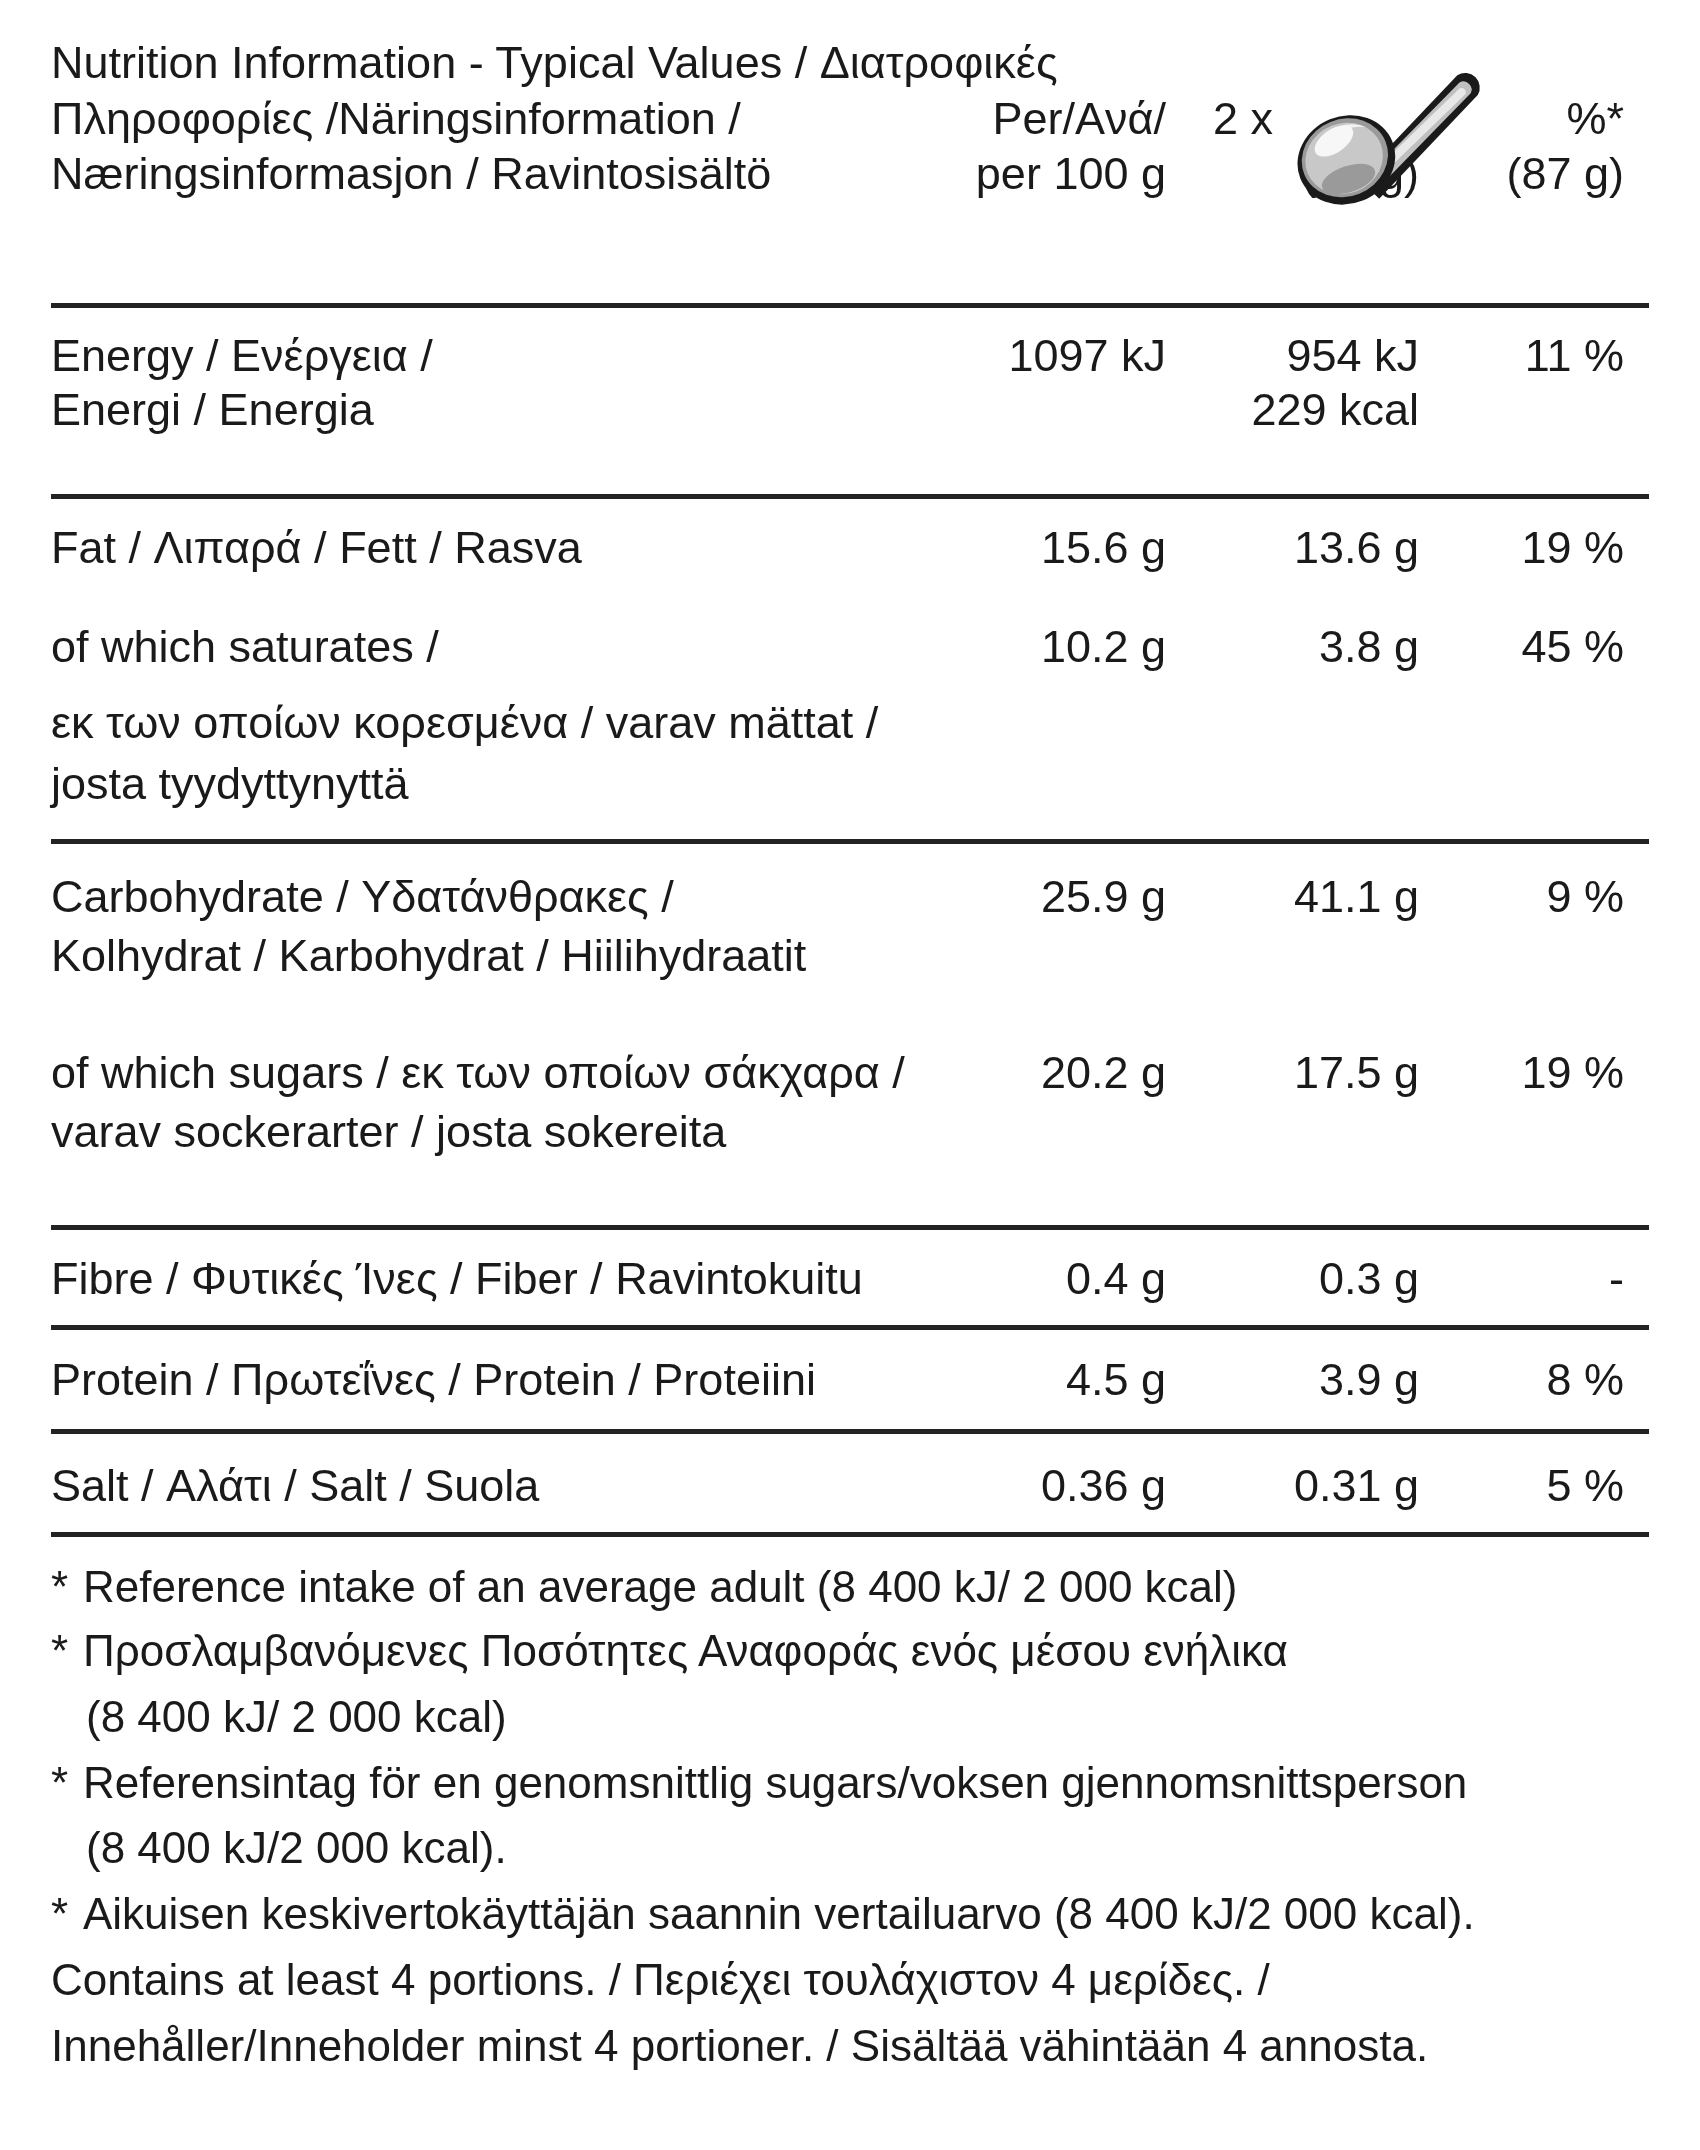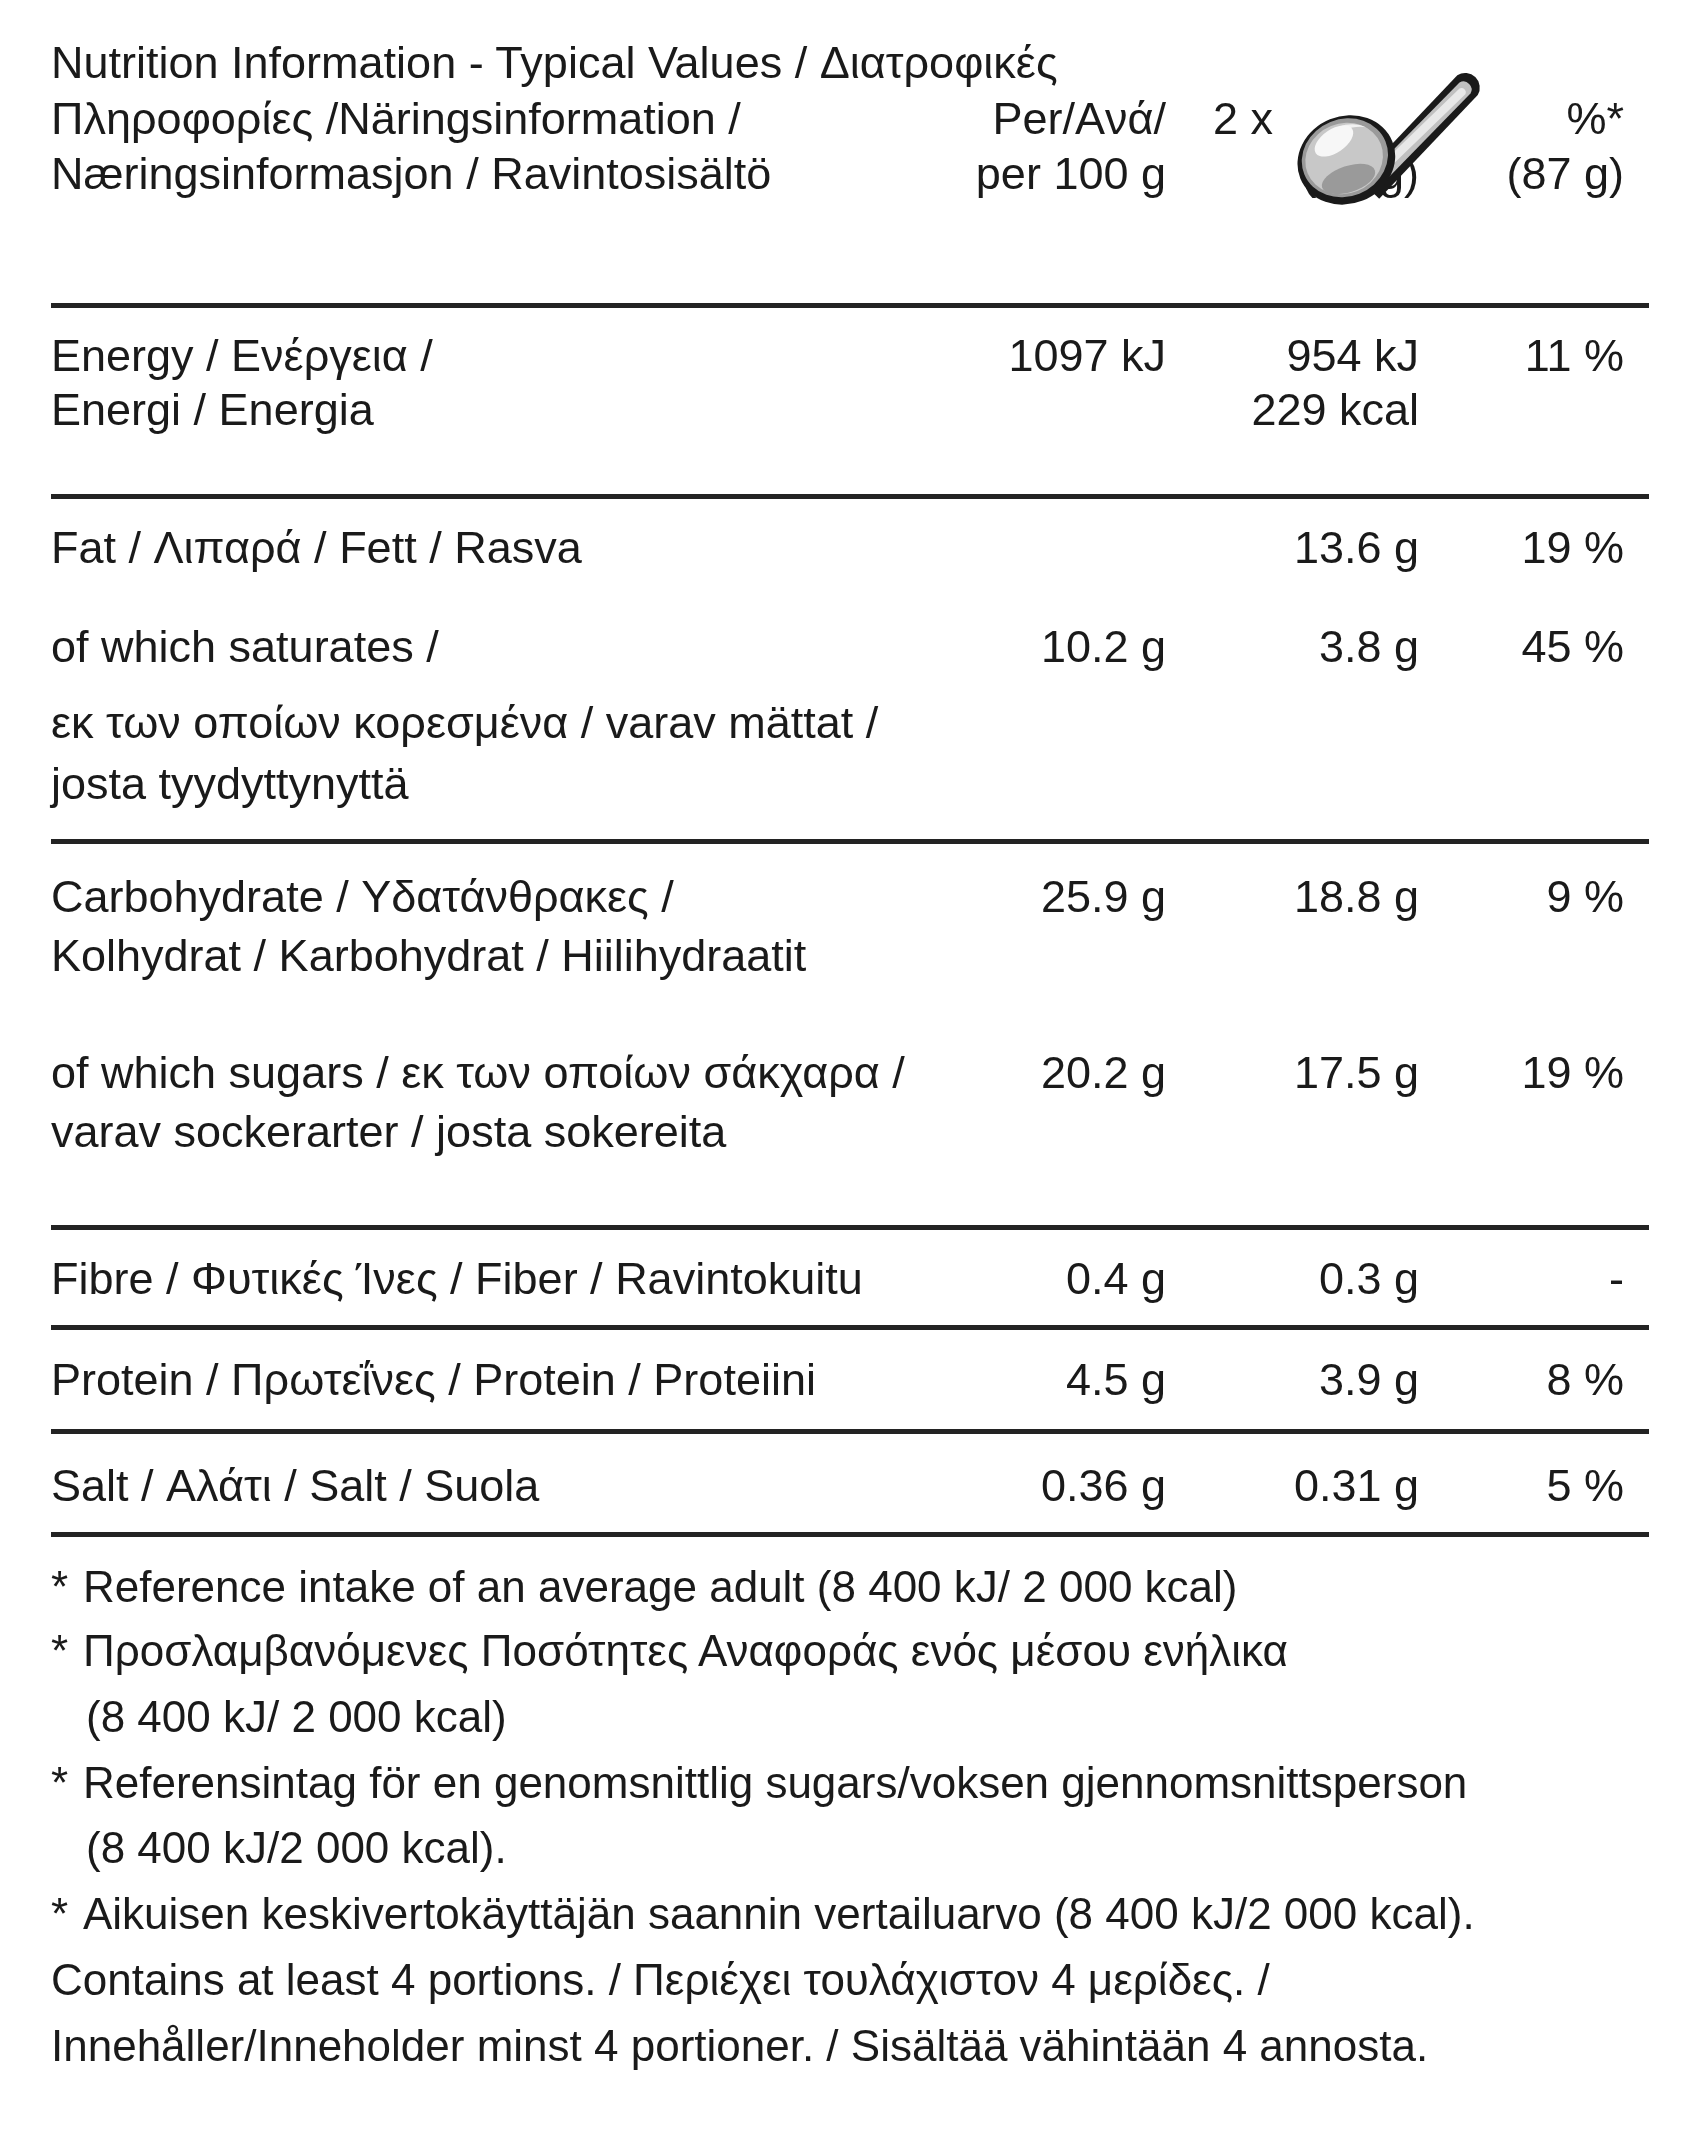--- a/index.html
+++ b/index.html
@@ -156,20 +156,23 @@
   </div>
   <div class="tcell val col3" style="top:313px;">
     <span class="num-sans">11 %</span>
   </div>
 
   <div class="rule" style="top:478px;"></div>
 
   <div class="tcell lbl" style="top:505px;">
     <span class="label-sans">Fat / Λιπαρά / Fett / Rasva</span>
   </div>
+  <div class="tcell val col1" style="top:505px;">
+    <span class="num-sans">15.6 g</span>
+  </div>
   <div class="tcell val col2" style="top:505px;">
     <span class="num-sans">13.6 g</span>
   </div>
   <div class="tcell val col3" style="top:505px;">
     <span class="num-sans">19 %</span>
   </div>
 
   <div class="tcell lbl" style="top:604px;">
     <span class="label-sans">of which saturates /</span>
   </div>
@@ -194,21 +197,21 @@
   <div class="tcell lbl" style="top:854px;">
     <span class="label-sans">Carbohydrate / Υδατάνθρακες /</span>
   </div>
   <div class="tcell lbl" style="top:913px;">
     <span class="label-sans">Kolhydrat / Karbohydrat / Hiilihydraatit</span>
   </div>
   <div class="tcell val col1" style="top:854px;">
     <span class="num-sans">25.9 g</span>
   </div>
   <div class="tcell val col2" style="top:854px;">
-    <span class="num-sans">18.8 g</span>
+    <span class="num-sans">41.1 g</span>
   </div>
   <div class="tcell val col3" style="top:854px;">
     <span class="num-sans">9 %</span>
   </div>
 
   <div class="tcell lbl" style="top:1030px;">
     <span class="label-sans">of which sugars / εκ των οποίων σάκχαρα /</span>
   </div>
   <div class="tcell lbl" style="top:1089px;">
     <span class="label-sans">varav sockerarter / josta sokereita</span>

